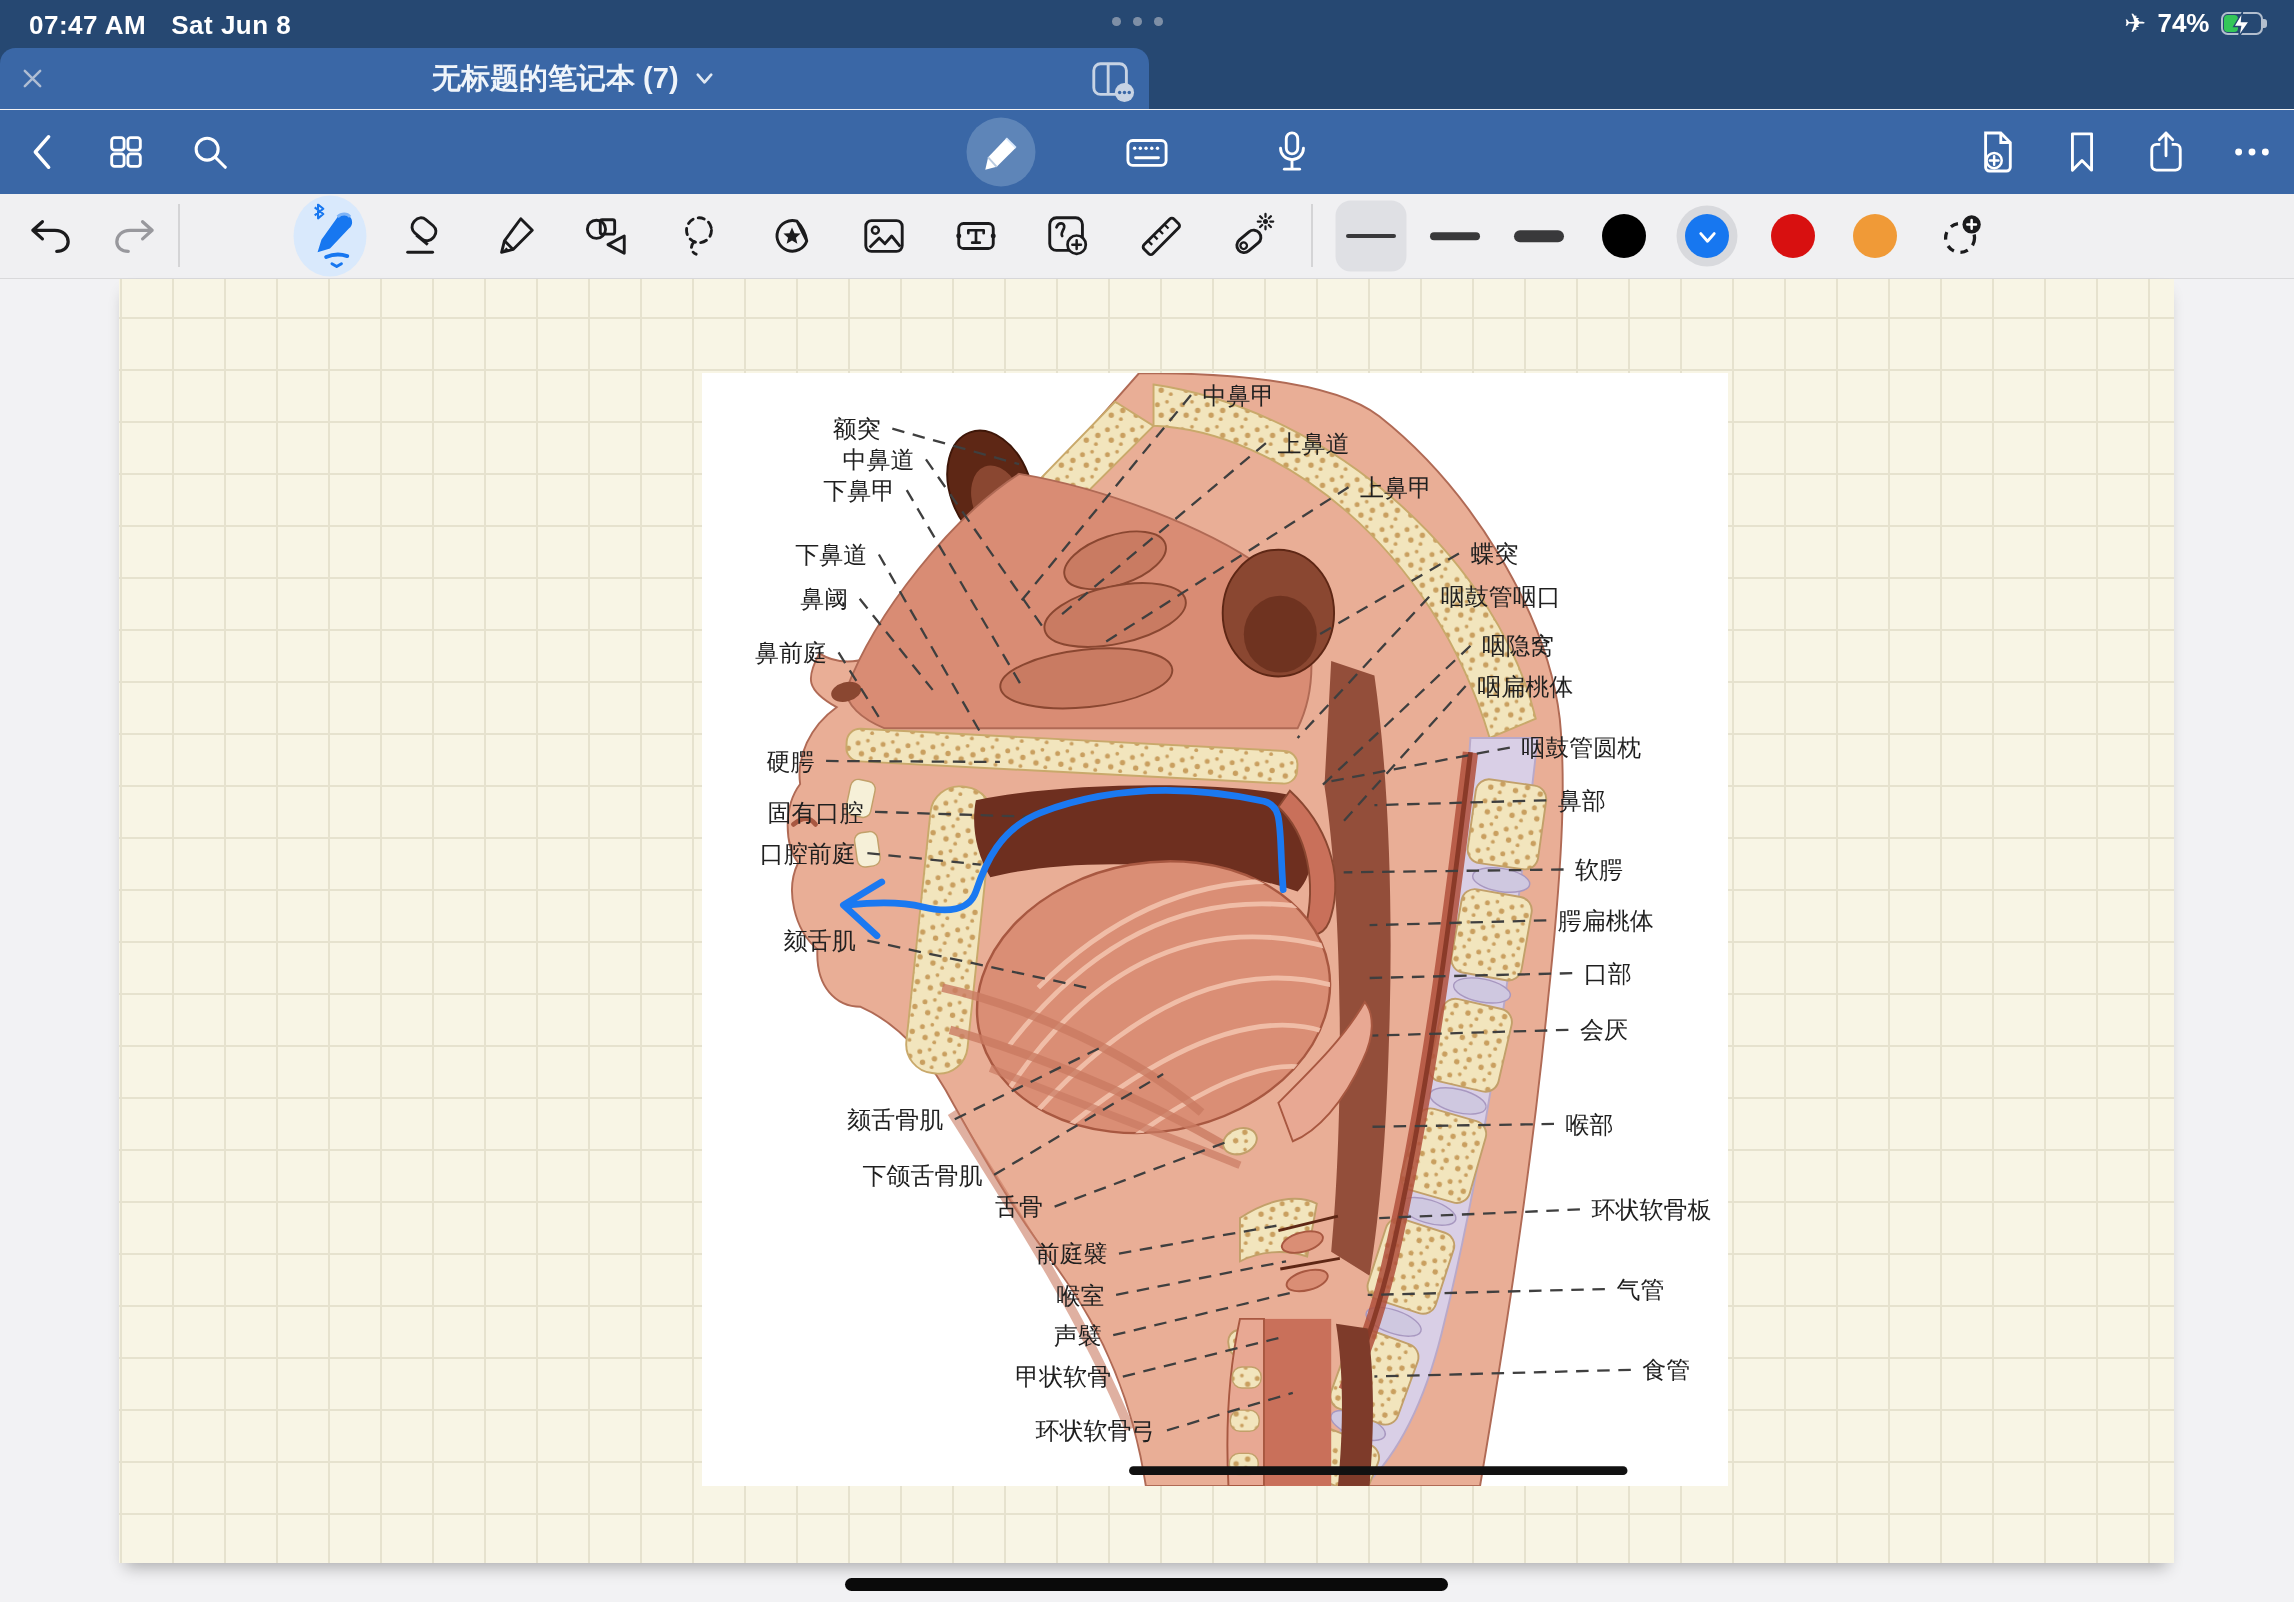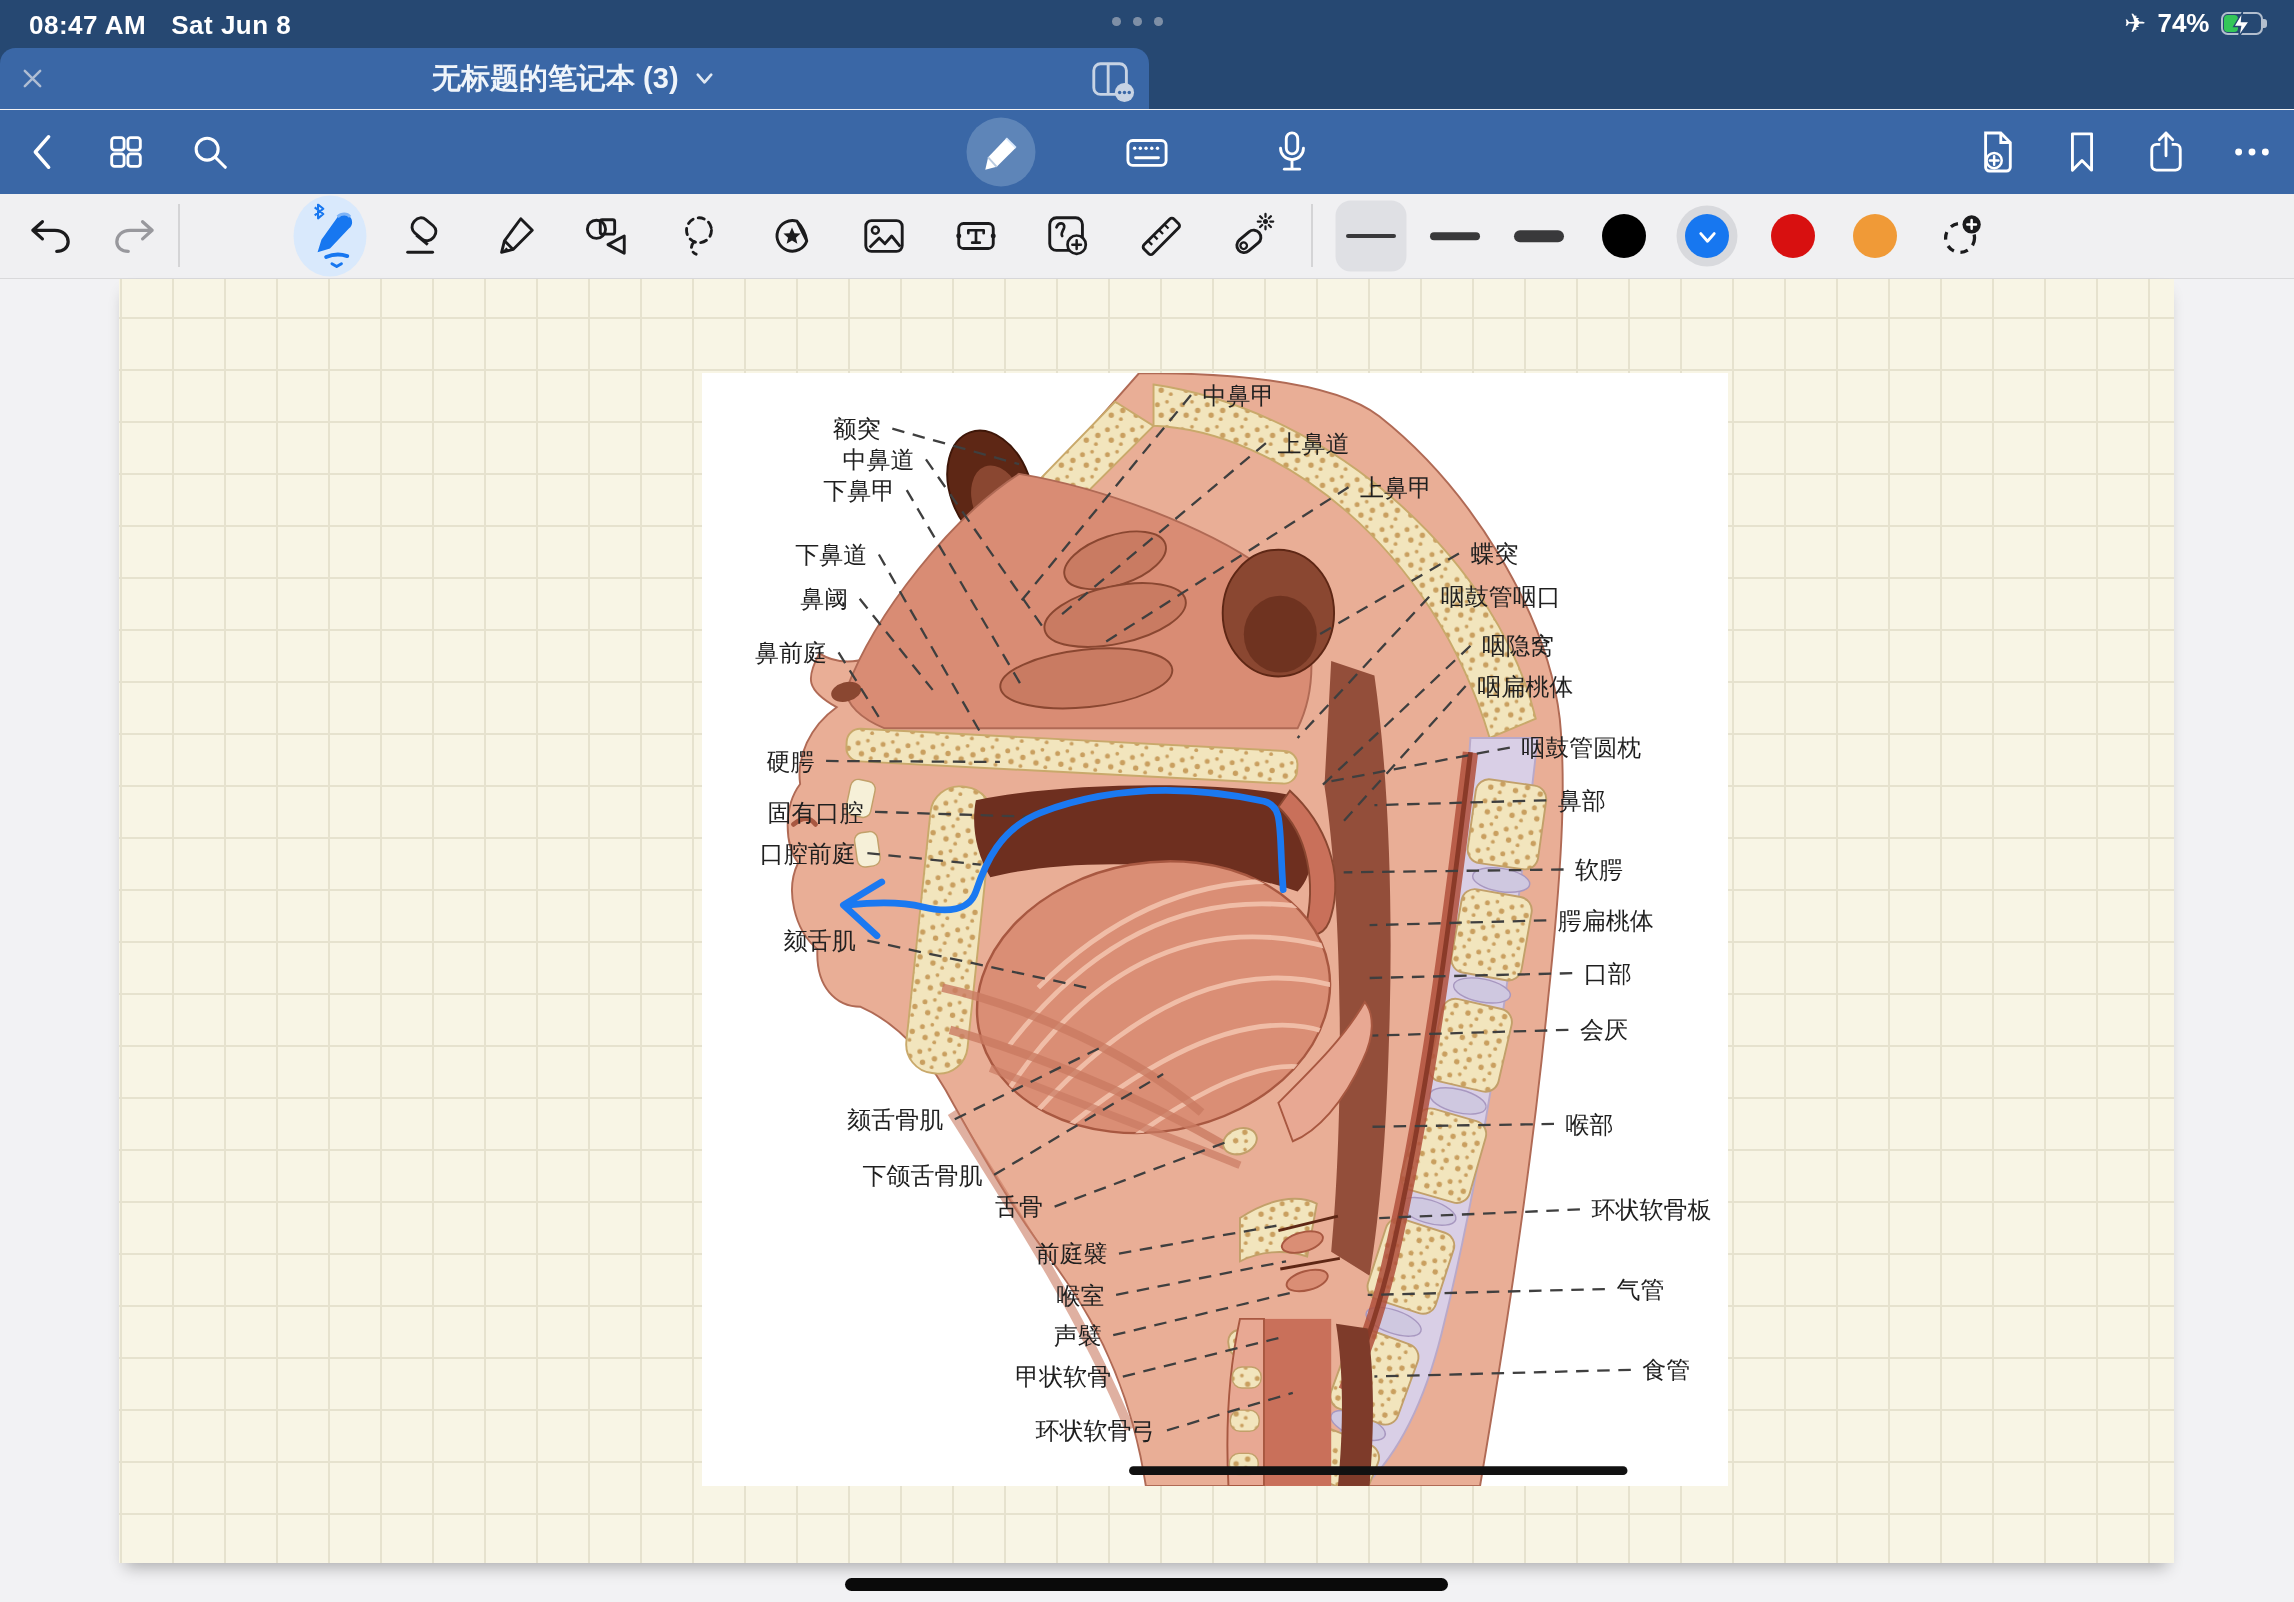--- a/index.html
+++ b/index.html
@@ -56,21 +56,21 @@
 
   .home-indicator { position:absolute; left:845px; top:1578px; width:603px; height:12.5px; border-radius:6.7px; background:#0A0A0A; }
 </style>
 </head>
 <body>
 
 <div class="screen">
 
   <div class="status-bar">
     <div class="status-left">
-      <span>08:47 AM</span><span class="date">Sat Jun 8</span>
+      <span>07:47 AM</span><span class="date">Sat Jun 8</span>
     </div>
     <div class="mt-dots">
         <i></i>
         <i></i>
         <i></i>
       </div>
     <div class="status-right">
       <span>✈</span>
       <span>74%</span>
       <span class="battery">
@@ -85,21 +85,21 @@
   </div>
 
   <div class="tab-row">
     <div class="tab">
       <span class="close-x">
         <svg width="23" height="23" viewBox="0 0 24 24">
             <path d="M4 4 L20 20 M20 4 L4 20" stroke="#AFBDD3" stroke-width="2.6" stroke-linecap="round"></path>
           </svg>
       </span>
       <span class="tab-title-wrap">
-        <span class="tab-title">无标题的笔记本 (3)</span>
+        <span class="tab-title">无标题的笔记本 (7)</span>
         <svg width="25" height="25" viewBox="0 0 26 26">
             <path d="M6 9 L13 17 L20 9" stroke="#DFE8F2" stroke-width="2.8" fill="none" stroke-linecap="round" stroke-linejoin="round"></path>
           </svg>
       </span>
       <span class="tabswitch">
         <svg width="56" height="46" viewBox="0 0 58 48">
           <rect x="10" y="6" width="34" height="32" rx="7" fill="none" stroke="#C7D3E4" stroke-width="3"></rect>
           <line x1="25" y1="6" x2="25" y2="38" stroke="#C7D3E4" stroke-width="3"></line>
           <circle cx="42" cy="36" r="10" fill="#C7D3E4"></circle>
           <circle cx="37" cy="36" r="1.8" fill="#3A67A6"></circle>

